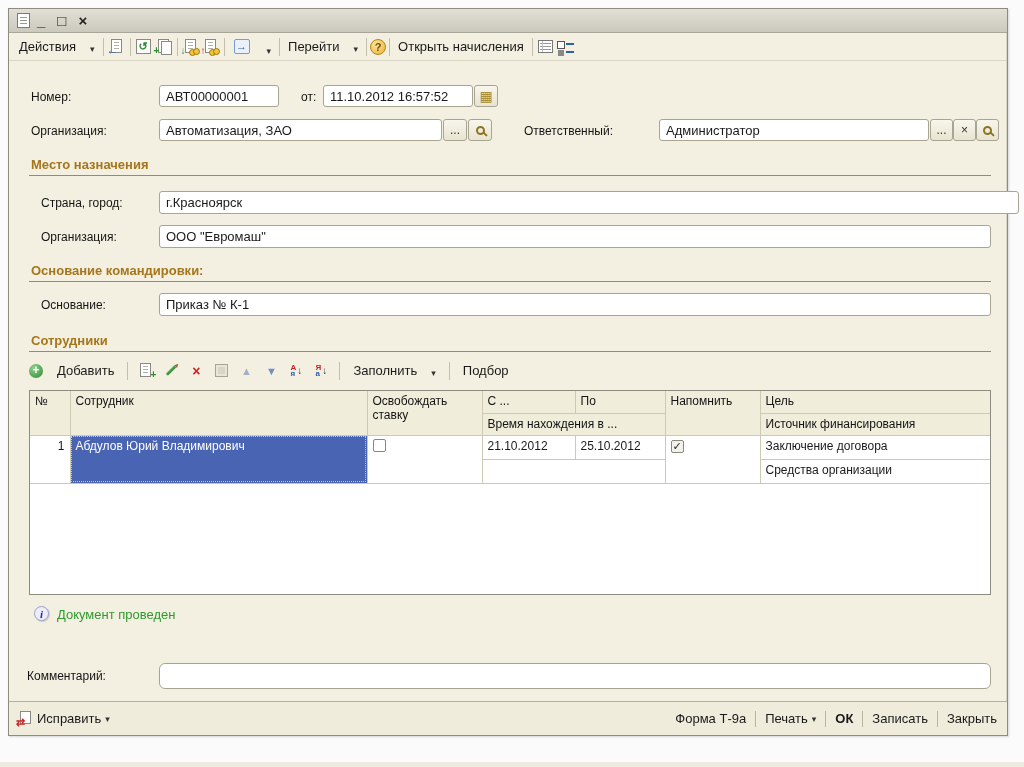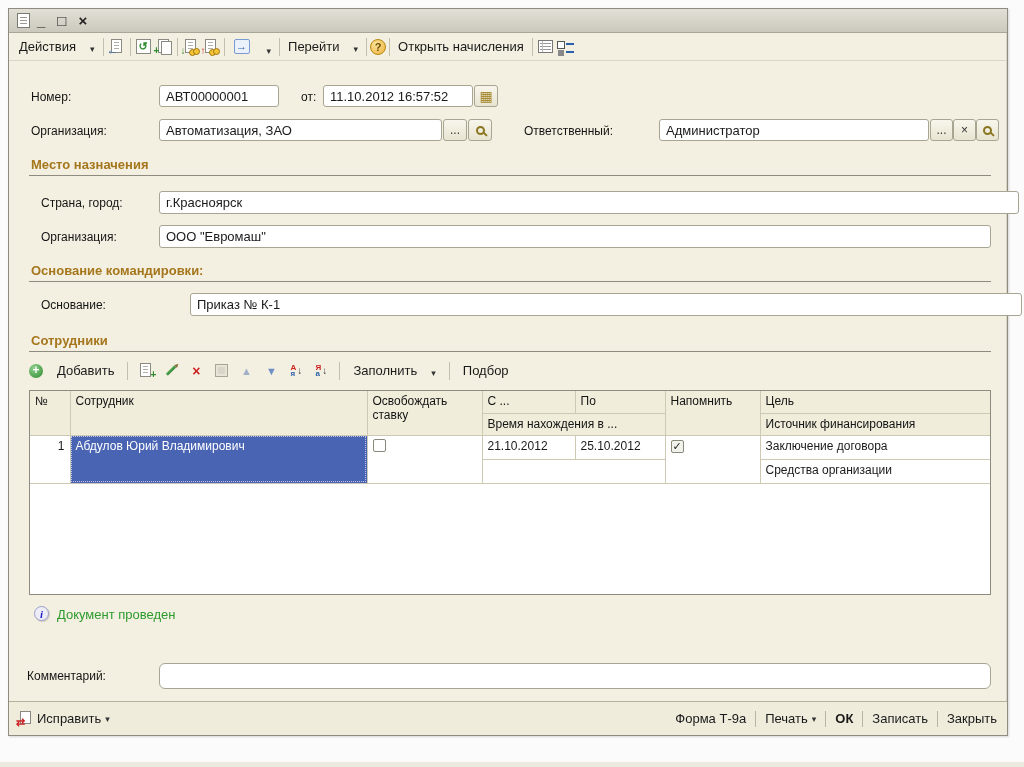--- a/index.html
+++ b/index.html
@@ -233,21 +233,21 @@
   </span>
 
   <div class="sect" style="top:148px;">Место назначения</div>
   <span class="lbl" style="left:32px; top:187px;">Страна, город:</span>
   <span class="inp" style="left:150px; top:182px; width:860px; height:23px;">г.Красноярск</span>
   <span class="lbl" style="left:32px; top:221px;">Организация:</span>
   <span class="inp" style="left:150px; top:216px; width:832px; height:23px;">ООО "Евромаш"</span>
 
   <div class="sect" style="top:254px;">Основание командировки:</div>
   <span class="lbl" style="left:32px; top:289px;text-align:right;">Основание:</span>
-  <span class="inp" style="left:150px; top:284px; width:832px; height:23px;margin-left:31px;">Приказ № К-1</span>
+  <span class="inp" style="left:150px; top:284px; width:832px; height:23px;">Приказ № К-1</span>
 
   <div class="sect" style="top:324px;">Сотрудники</div>
 
   <div class="emp-toolbar">
     <span class="tb-btn" style="padding-left:0;">
       <span class="add-circle"></span>
       <span class="add-lbl">Добавить</span>
     </span>
     <span class="tb-sep"></span>
     <span class="ic">

